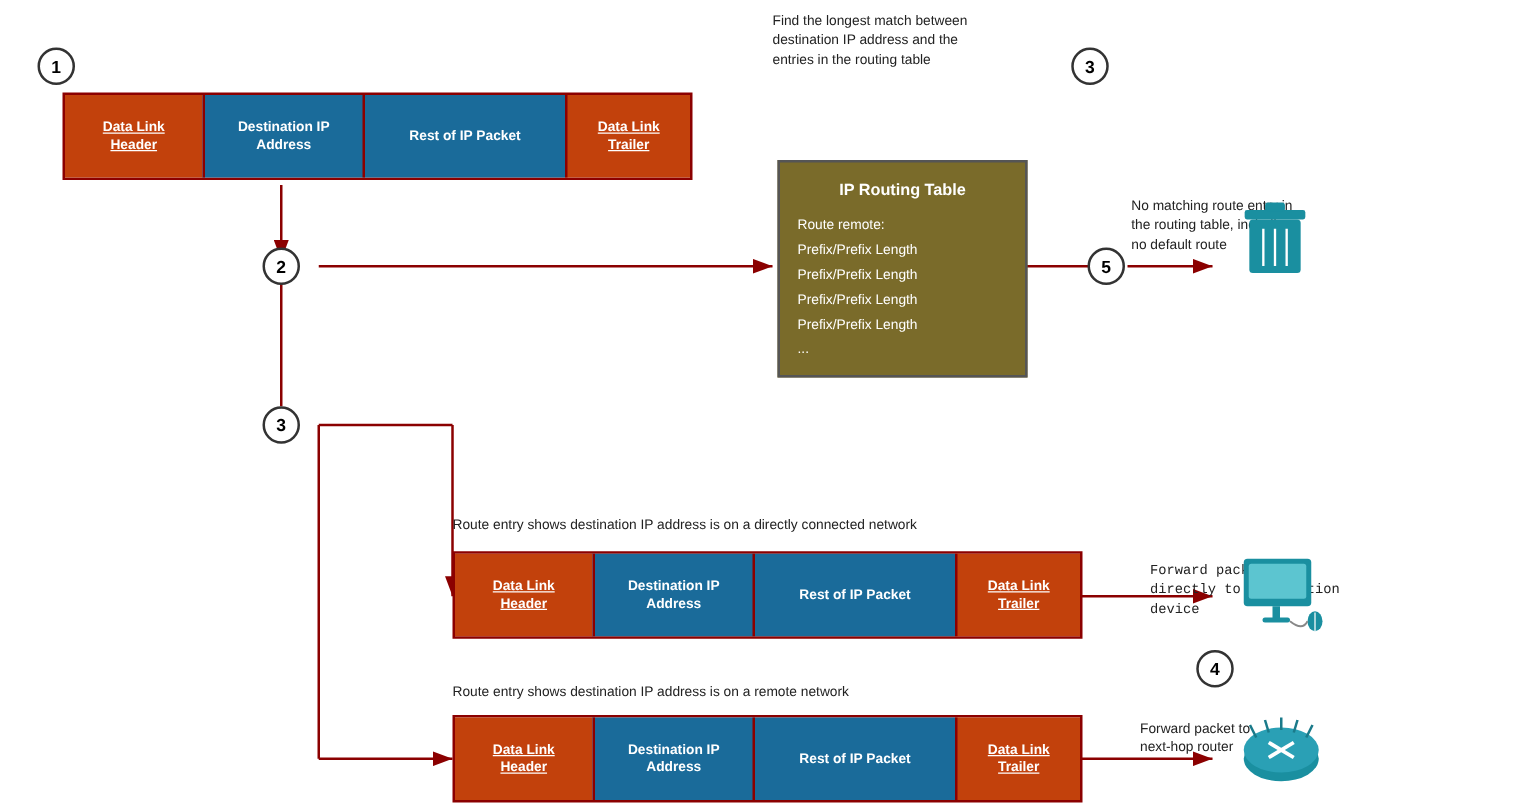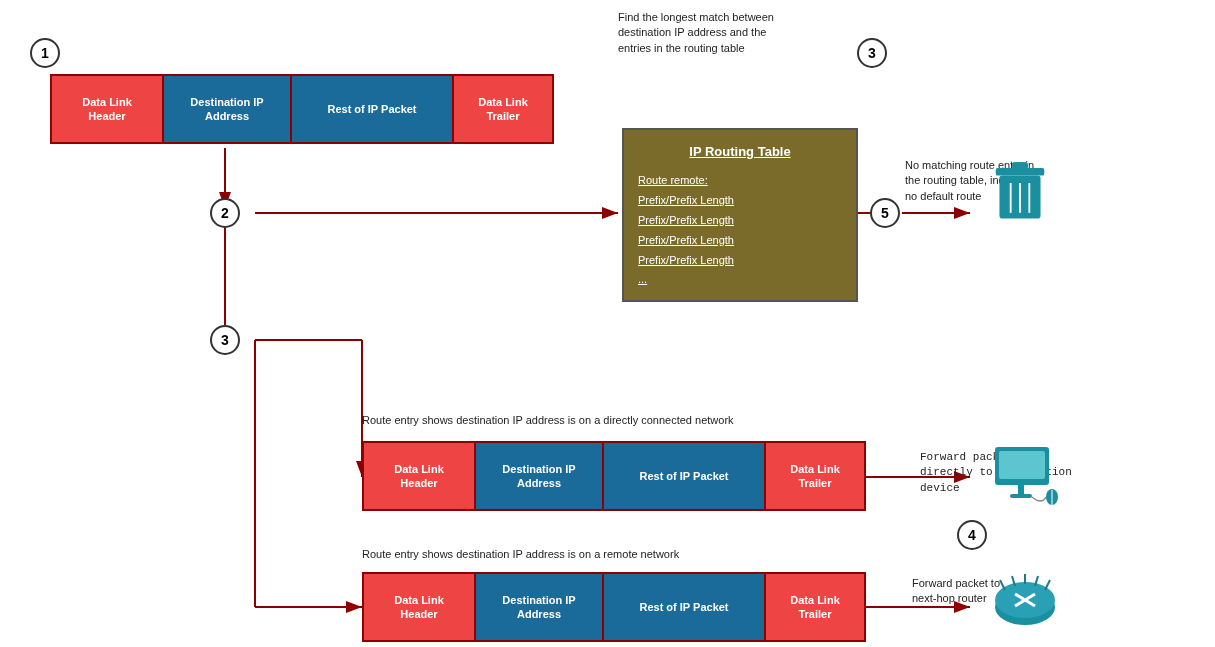--- a/index.html
+++ b/index.html
@@ -45,21 +45,21 @@
       align-items: center;
       justify-content: center;
       text-align: center;
       font-size: 11px;
       font-weight: bold;
       color: white;
       padding: 4px 6px;
       line-height: 1.3;
     }
 
-    .cell-orange { background-color: #ef4444; }
+    .cell-orange { background-color: #c2410c; text-decoration: underline; }
     .cell-blue { background-color: #1A6B9A; }
 
     
     .routing-table {
       position: absolute;
       background: #7A6B2A;
       border: 2px solid #555;
       padding: 10px 14px;
       color: white;
       font-size: 11px;
@@ -133,21 +133,21 @@
     <div class="packet-cell cell-orange" style="width:110px;">Data Link<br>Header</div>
     <div class="packet-cell cell-blue" style="width:130px;border-left:2px solid #8B0000;border-right:2px solid #8B0000;">Destination IP<br>Address</div>
     <div class="packet-cell cell-blue" style="width:160px;">Rest of IP Packet</div>
     <div class="packet-cell cell-orange" style="width:100px;border-left:2px solid #8B0000;">Data Link<br>Trailer</div>
   </div>
 
   <div class="circle" style="width:30px;height:30px;top:198px;left:210px;">
     <span>2</span>
   </div>
 
-  <div class="routing-table" style="top:128px;left:622px;width:236px;text-decoration:underline;">
+  <div class="routing-table" style="top:128px;left:622px;width:200px;">
     <div class="table-title">IP Routing Table</div>
     <div>Route remote:</div>
     <div>Prefix/Prefix Length</div>
     <div>Prefix/Prefix Length</div>
     <div>Prefix/Prefix Length</div>
     <div>Prefix/Prefix Length</div>
     <div>...</div>
   </div>
 
   <div class="circle" style="width:30px;height:30px;top:38px;left:857px;">

